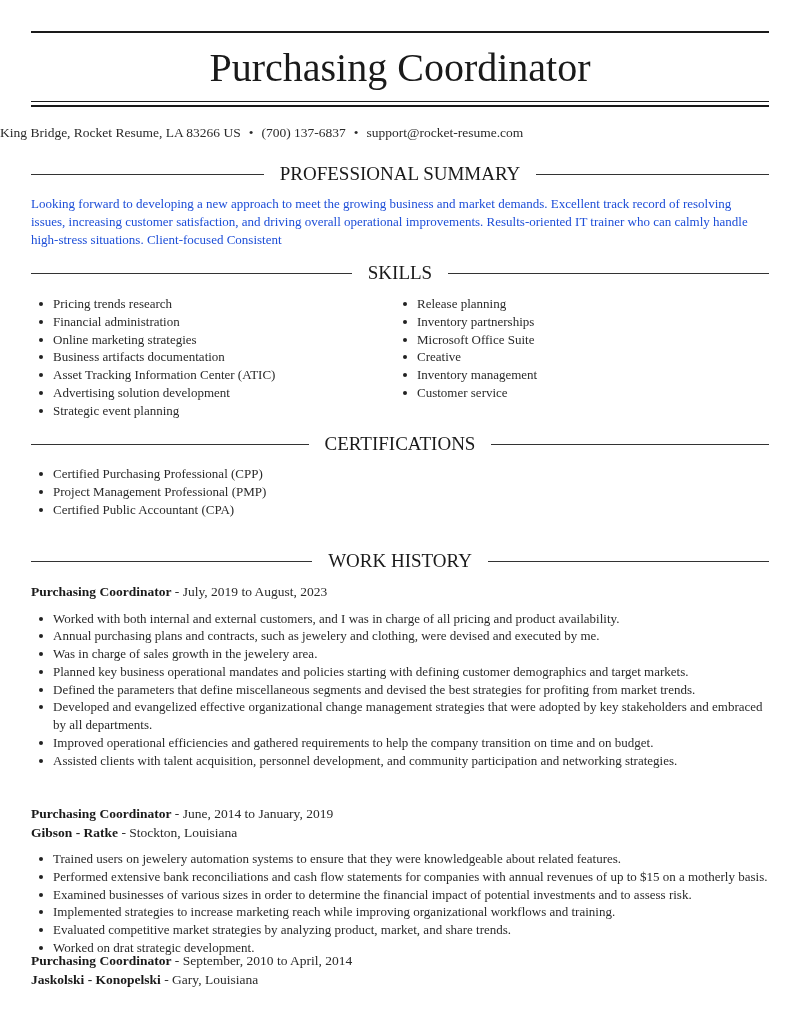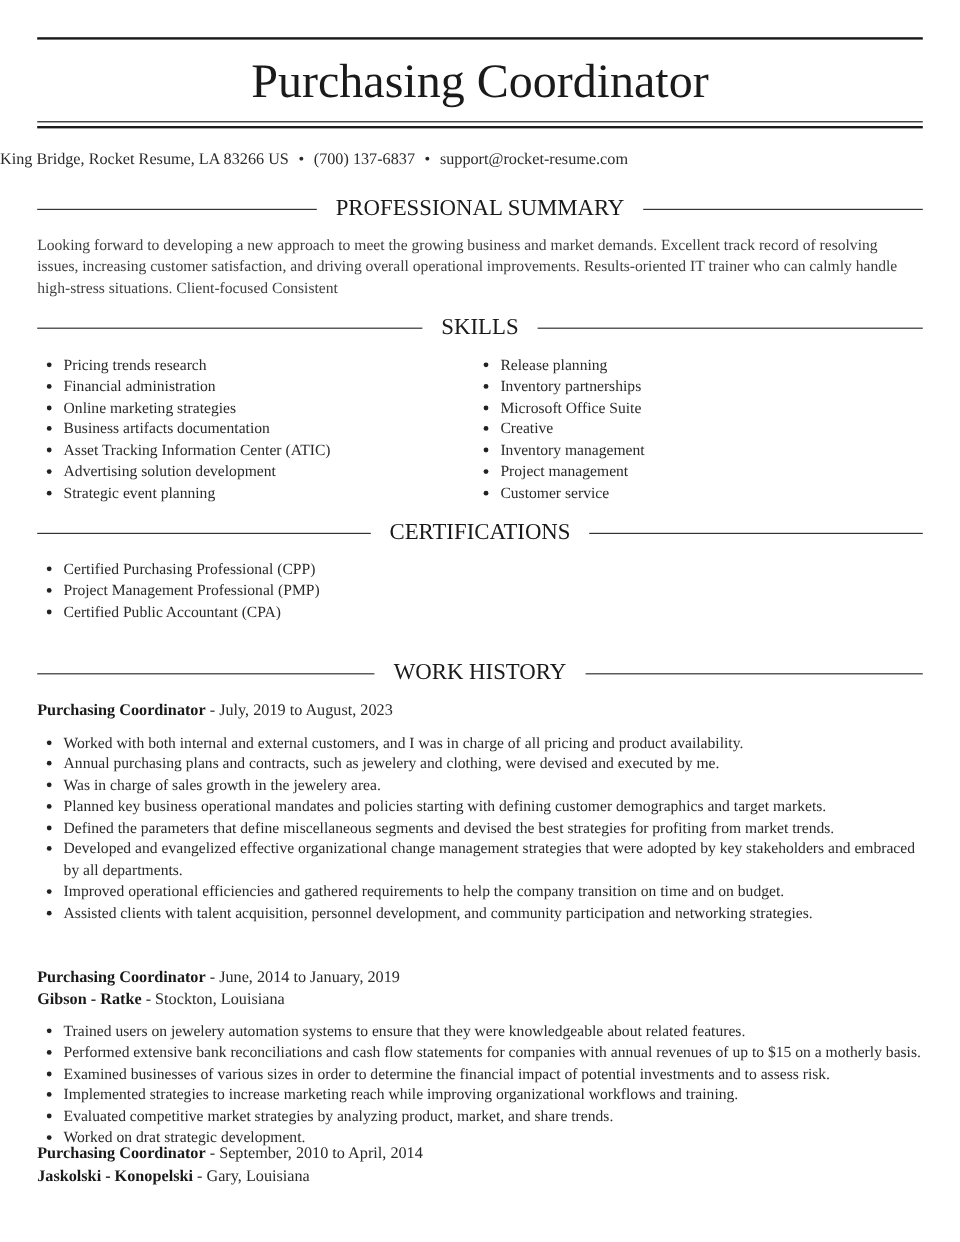--- a/index.html
+++ b/index.html
@@ -26,21 +26,21 @@
     position: absolute; left: 31px; right: 31px; height: 22px;
     display: flex; align-items: center;
   }
   .section-head .line { flex: 1; height: 1px; background: #333; }
   .section-head .title {
     padding: 0 16px; font-size: 19px; line-height: 22px; color: #1a1a1a; white-space: nowrap;
   }
 
   .summary {
     position: absolute; left: 31px; right: 40px; top: 195px;
-    font-size: 13px; line-height: 18px; color: #404040; margin: 0;
+    font-size: 13px; line-height: 18px; color: #1d4ed8; margin: 0;
   }
 
   ul.blist { list-style: none; margin: 0; padding: 0; }
   ul.blist li {
     position: relative; padding-left: 22px; font-size: 13px; line-height: 17.8px; color: #2a2a2a;
   }
   ul.blist li::before {
     content: ""; position: absolute; left: 8px; top: 7px; width: 4px; height: 4px; border-radius: 50%; background: #222;
   }
 
@@ -86,21 +86,20 @@
     <li>Asset Tracking Information Center (ATIC)</li>
     <li>Advertising solution development</li>
     <li>Strategic event planning</li>
   </ul>
   <ul class="blist skills-col2">
     <li>Release planning</li>
     <li>Inventory partnerships</li>
     <li>Microsoft Office Suite</li>
     <li>Creative</li>
     <li>Inventory management</li>
-    <li>Project management</li>
     <li>Customer service</li>
   </ul>
 
   <div class="section-head" style="top:433px;">
     <div class="line"></div>
     <div class="title">CERTIFICATIONS</div>
     <div class="line"></div>
   </div>
   <ul class="blist certs">
     <li>Certified Purchasing Professional (CPP)</li>

